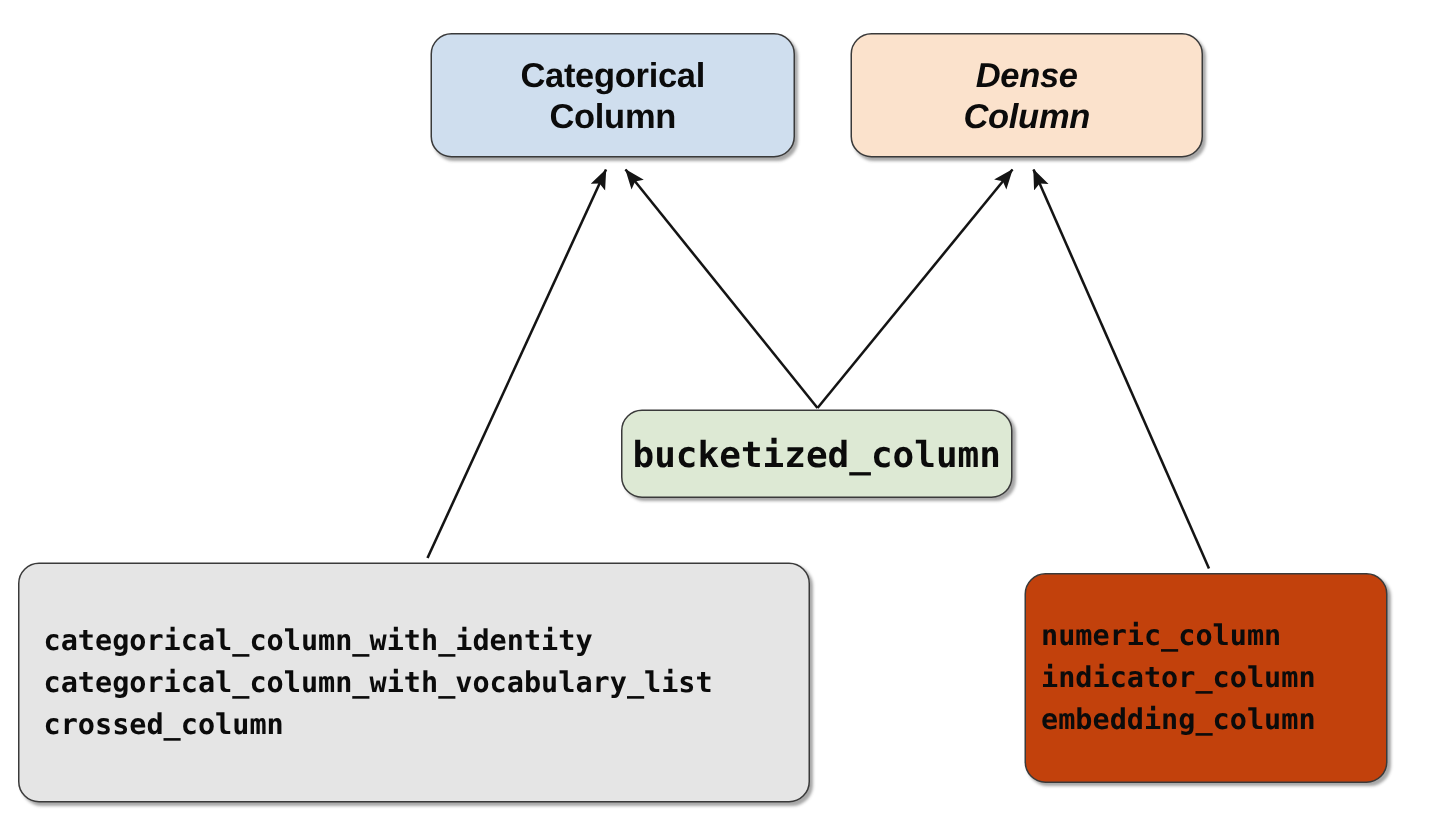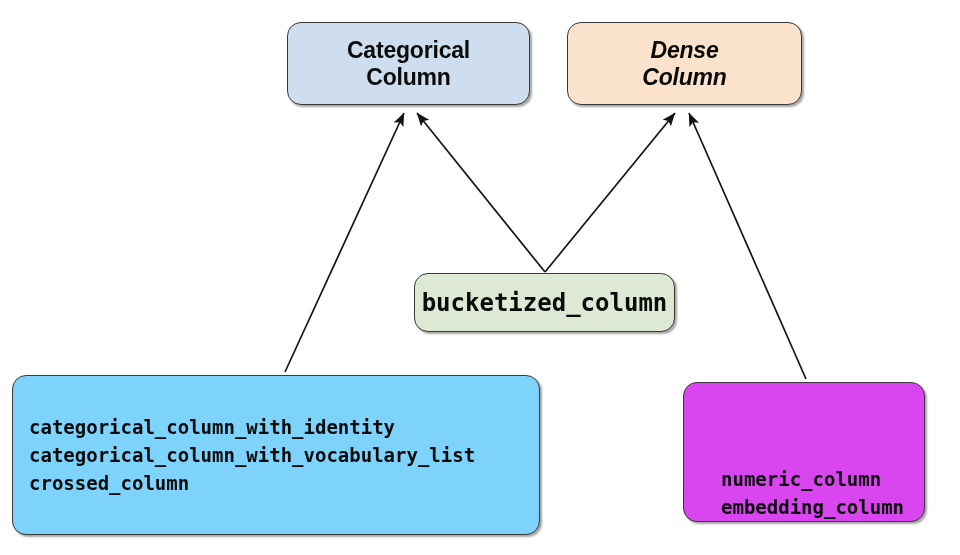--- a/index.html
+++ b/index.html
@@ -78,28 +78,27 @@
   }
   #node-bucketized-column {
     left: 414px;  top: 273px;
     width: 261px; height: 59px;
     background: #dde9d4;
     align-items: center;
   }
   #node-categorical-list {
     left: 12px;   top: 375px;
     width: 528px; height: 160px;
-    background: #7dd3fc;
+    background: #e5e5e5;
   }
   #node-dense-list {
     left: 683px;  top: 382px;
     width: 242px; height: 140px;
-    background: #d946ef;
-    padding-left: 37px;
-    justify-content: flex-end;
+    background: #c2410c;
+    padding-left: 10px;
   }
 </style>
 </head>
 <body>
 
 <div id="diagram">
 
   <svg id="edge-layer" viewBox="0 0 960 555" width="960" height="555">
     <defs>
       <marker id="arrowhead" markerWidth="9" markerHeight="9" refX="7.6" refY="3.1" orient="auto" markerUnits="strokeWidth">
@@ -131,16 +130,17 @@
   </div>
 
   <div class="node list-box" id="node-categorical-list">
     <div class="mono-text">categorical_column_with_identity</div>
     <div class="mono-text">categorical_column_with_vocabulary_list</div>
     <div class="mono-text">crossed_column</div>
   </div>
 
   <div class="node list-box" id="node-dense-list">
     <div class="mono-text">numeric_column</div>
+    <div class="mono-text">indicator_column</div>
     <div class="mono-text">embedding_column</div>
   </div>
 
 </div>
 
 </body></html>

